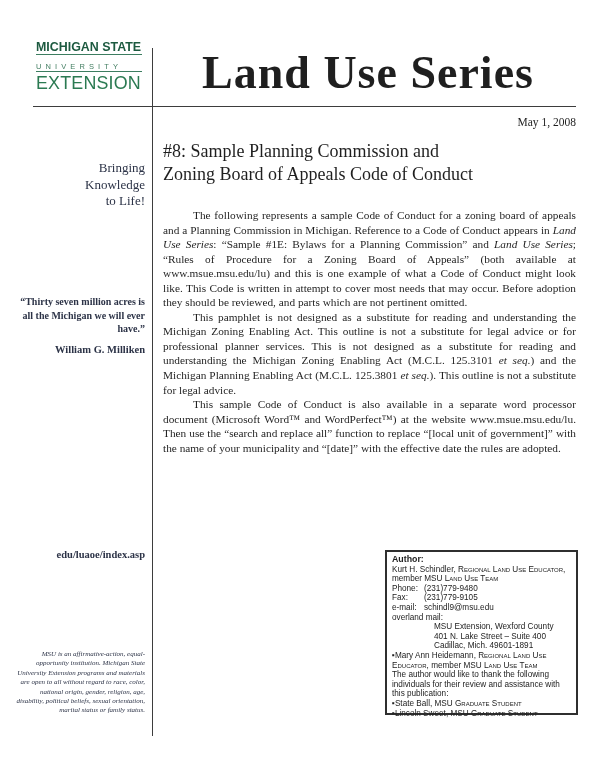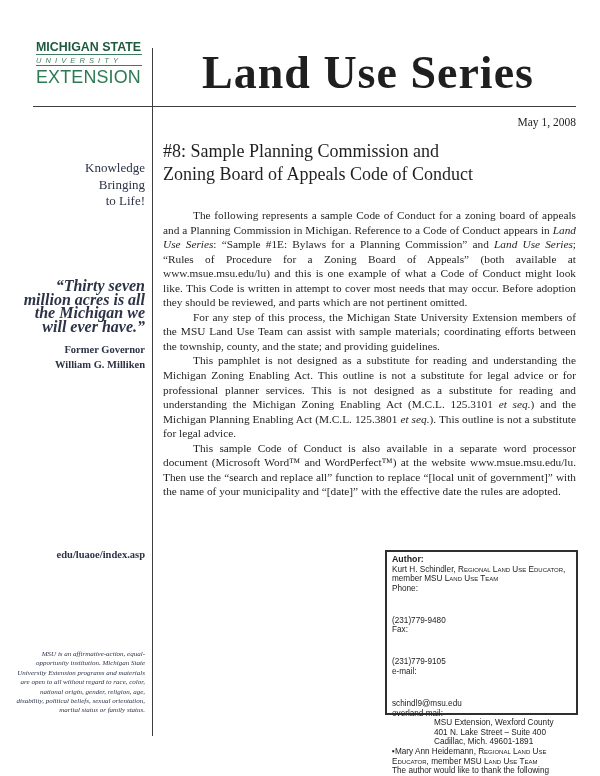--- a/index.html
+++ b/index.html
@@ -14,49 +14,49 @@
   .page { position:absolute; inset:0; }
 
   
   .vrule { position:absolute; left:152px; top:48px; width:1px; height:688px; background:#3d3d3d; }
   .hrule { position:absolute; left:33px; top:106px; width:543px; height:1px; background:#3d3d3d; }
 
   
   .logo { position:absolute; left:36px; top:40px; width:106px; font-family:"Liberation Sans", sans-serif; }
   .logo-l1 { font-size:13.5px; font-weight:bold; color:#1d5a40; letter-spacing:0px; transform:scaleX(0.92); transform-origin:left; white-space:nowrap; line-height:14px; }
   .logo-u1 { height:1px; background:#3c7d60; margin-top:0px; }
-  .logo-l2 { font-size:7.5px; color:#447f63; letter-spacing:4.1px; white-space:nowrap; line-height:9px; margin-top:1px;font-style:italic; }
+  .logo-l2 { font-size:7.5px; color:#447f63; letter-spacing:4.1px; white-space:nowrap; line-height:9px; margin-top:7px; }
   .logo-u2 { height:1px; background:#3c7d60; margin-top:0px; }
   .logo-l3 { font-size:19px; color:#2b7a52; letter-spacing:0.2px; transform:scaleX(0.94); transform-origin:left; white-space:nowrap; line-height:20px; margin-top:1px; }
 
   
   .series-title { position:absolute; left:160px; top:46px; width:416px; text-align:center;
     font-size:46px; font-weight:bold; letter-spacing:1px; line-height:54px; white-space:nowrap; }
   .date { position:absolute; right:24px; top:116px; font-size:11.5px; text-align:center; }
 
   
   .side { position:absolute; left:12px; width:133px; text-align:right; color:#2c3347; }
   .tagline { top:160px; font-size:13px; line-height:16.5px; }
-  .quote { top:279px; font-size:16px; font-style:italic; font-weight:bold; line-height:13.5px; }
+  .quote { top:295px; font-size:10px; font-weight:bold; line-height:13.5px; }
   .attribution { top:343px; font-size:10.5px; font-weight:bold; line-height:14.5px; }
   .team { top:505px; font-size:10.5px; font-weight:bold; line-height:15px; }
   .url { top:547px; font-size:10.5px; font-weight:bold; line-height:15px; }
   .disclaimer { top:650px; font-size:7px; font-style:italic; line-height:9.4px; }
 
   
   .heading { position:absolute; left:163px; top:140px; width:413px; font-size:18px; line-height:22.5px; }
   .body-text { position:absolute; left:163px; top:208px; width:413px; font-size:11.3px; line-height:14.55px; text-align:justify; }
   .body-text p { margin:0; text-indent:30px; }
 
   
   .author-box { position:absolute; left:385px; top:550px; width:193px; height:165px; box-sizing:border-box;
     border:2px solid #2f2f2f; padding:3px 4px 3px 5px;
     font-family:Liberation Sans, sans-serif; font-size:8.2px; line-height:9.6px; color:#222; }
   .author-box .bx-heading { font-weight:bold; font-size:8.8px; }
-  .contact-row { display:flex;flex-direction:column; }
+  .contact-row { display:flex; }
   .contact-label { width:32px; flex:0 0 32px; }
   .addr { padding-left:42px; }
 </style>
 </head>
 <body>
 
 <div class="page">
 
   <div class="vrule"></div>
   <div class="hrule"></div>
@@ -66,49 +66,47 @@
     <div class="logo-u1"></div>
     <div class="logo-l2">UNIVERSITY</div>
     <div class="logo-u2"></div>
     <div class="logo-l3">EXTENSION</div>
   </div>
 
   <div class="series-title">Land Use Series</div>
   <div class="date">May 1, 2008</div>
 
   <div class="side tagline">
+    <div>Bringing</div>
     <div>Knowledge</div>
-    <div>Bringing</div>
     <div>to Life!</div>
   </div>
 
   <div class="side quote">“Thirty seven million acres is all the Michigan we will ever have.”</div>
 
   <div class="side attribution">
-    <div>Former Governor</div>
     <div>William G. Milliken</div>
   </div>
 
   <div class="side team">
   </div>
 
   <div class="side url">
     <div>edu/luaoe/index.asp</div>
   </div>
 
   <div class="side disclaimer">MSU is an affirmative-action, equal-opportunity institution. Michigan State University Extension programs and materials are open to all without regard to race, color, national origin, gender, religion, age, disability, political beliefs, sexual orientation, marital status or family status.</div>
 
   <div class="heading">
     <div>#8: Sample Planning Commission and</div>
     <div>Zoning Board of Appeals Code of Conduct</div>
   </div>
 
   <div class="body-text">
     <p><span>The following represents a sample Code of Conduct for a zoning board of appeals and a Planning Commission in Michigan.  Reference to a Code of Conduct appears in </span><span style="font-style: italic;">Land Use Series</span><span>: “Sample #1E: Bylaws for a Planning Commission” and </span><span style="font-style: italic;">Land Use Series</span><span>; “Rules of Procedure for a Zoning Board of Appeals” (both available at www.msue.msu.edu/lu) and this is one example of what a Code of Conduct might look like. This Code is written in attempt to cover most needs that may occur.  Before adoption they should be reviewed, and parts which are not pertinent omitted.</span></p>
-    <p><span>For any step of this process, the Michigan State University Extension members of the MSU Land Use Team can assist with sample materials; coordinating efforts between the township, county, and the state; and providing guidelines.</span></p>
     <p><span>This pamphlet  is not designed as a substitute for reading and understanding the Michigan Zoning  Enabling Act.  This outline is not a substitute for legal advice or for professional planner services.  This is not designed as a substitute for reading and understanding the Michigan Zoning Enabling Act (M.C.L. 125.3101 </span><span style="font-style: italic;">et seq.</span><span>) and the Michigan Planning Enabling Act (M.C.L. 125.3801 </span><span style="font-style: italic;">et seq.</span><span>).  This outline is not a substitute for legal advice.</span></p>
     <p><span>This sample Code of Conduct is also available in a separate word processor document (Microsoft Word™ and WordPerfect™) at the website www.msue.msu.edu/lu. Then use the “search and replace all” function to replace “[local unit of government]” with the name of your municipality and “[date]” with the effective date the rules are adopted.</span></p>
   </div>
 
   <div class="author-box">
     <div class="bx-heading">Author:</div>
     <div><span>Kurt H. Schindler, </span><span style="font-variant: small-caps;">Regional Land Use Educator</span><span>, member MSU </span><span style="font-variant: small-caps;">Land Use Team</span></div>
 
     <div class="contact-row">
       <span class="contact-label">Phone:</span>

